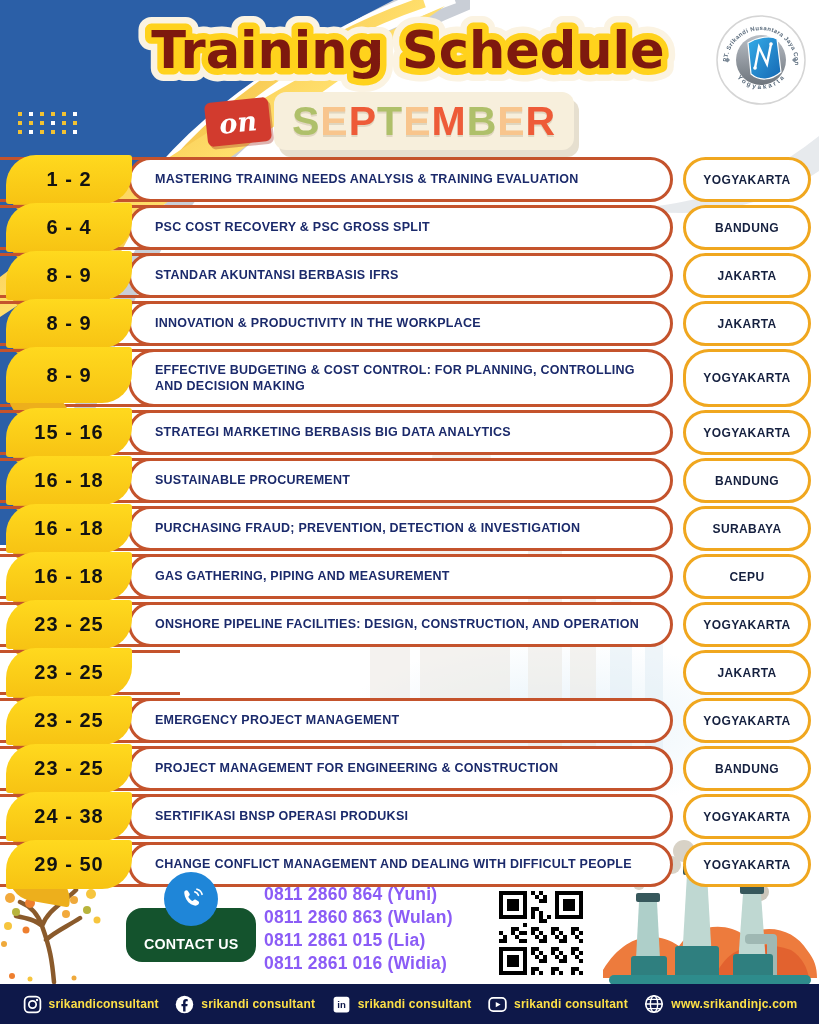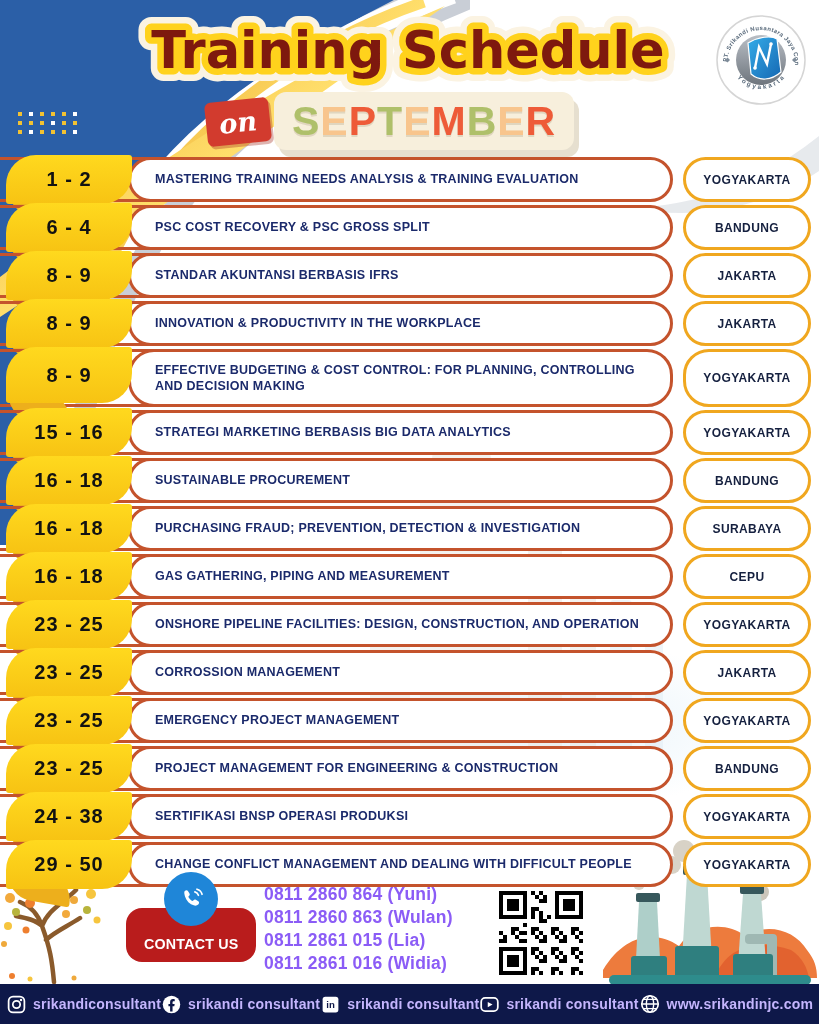--- a/index.html
+++ b/index.html
@@ -50,35 +50,35 @@
       border:3.5px solid #F0A71F;border-radius:26px;display:flex;align-items:center;justify-content:center;
       box-sizing:border-box;z-index:2;}
   .loc-pill span{color:#15203F;font-weight:bold;font-size:12px;letter-spacing:.4px;}
   .date-badge{position:absolute;left:6px;top:-2px;width:126px;height:49px;z-index:3;
       background:linear-gradient(180deg,#FFD91E,#F7C313);border-radius:30px 3px 30px 3px;
       display:flex;align-items:center;justify-content:center;}
   .row.tall .date-badge{height:56px;}
   .date-badge span{color:#121212;font-weight:bold;font-size:20px;letter-spacing:1px;}
 
   
-  #contact-wrap{left:126px;top:908px;width:130px;height:54px;background:#b91c1c;border-radius:16px;
+  #contact-wrap{left:126px;top:908px;width:130px;height:54px;background:#14532d;border-radius:16px;
       z-index:3;display:flex;align-items:flex-end;justify-content:center;}
   #contact-wrap .label{color:#fff;font-weight:bold;font-size:15.5px;letter-spacing:.2px;
       padding-bottom:9px;transform:scaleX(.92);}
   #contact-circle{position:absolute;left:38px;top:-36px;width:54px;height:54px;border-radius:50%;
       background:#1F86D8;display:flex;align-items:center;justify-content:center;}
   #phones{left:264px;top:883px;z-index:3;}
   .phone-line{color:#8b5cf6;font-weight:bold;font-size:17.5px;line-height:23px;letter-spacing:.2px;}
   #qr{left:497px;top:889px;width:84px;height:84px;background:#fff;padding:2px;z-index:3;}
 
   
   #footer{left:0;bottom:0;width:819px;height:40px;background:#0E1849;z-index:5;
       display:flex;align-items:center;justify-content:space-evenly;padding:0 6px;box-sizing:border-box;}
   .f-item{display:flex;align-items:center;gap:6px;}
-  .f-item .f-label{color:#c4b5fd;font-weight:bold;font-size:14px;letter-spacing:.2px;white-space:nowrap;}
+  .f-item .f-label{color:#fde047;font-weight:bold;font-size:12px;letter-spacing:.2px;white-space:nowrap;}
   .f-icon{display:flex;align-items:center;}
 </style>
 </head>
 <body>
 
 <div class="poster">
 
   <svg id="corner-decor" class="abs" width="470" height="545" viewBox="0 0 470 545">
     <defs>
       <linearGradient id="goldGrad" x1="0" y1="0" x2="1" y2="1">
@@ -385,23 +385,20 @@
           <span>YOGYAKARTA</span>
         </div>
         <div class="date-badge">
           <span>23 - 25</span>
         </div>
       </div>
       <div class="row">
         <div class="line line-top"></div>
         <div class="line line-bottom"></div>
         <div class="badge-tail"></div>
-        <div class="title-pill">
-          <span class="title-text">CORROSSION MANAGEMENT</span>
-        </div>
         <div class="loc-pill">
           <span>JAKARTA</span>
         </div>
         <div class="date-badge">
           <span>23 - 25</span>
         </div>
       </div>
       <div class="row">
         <div class="line line-top"></div>
         <div class="line line-bottom"></div>

